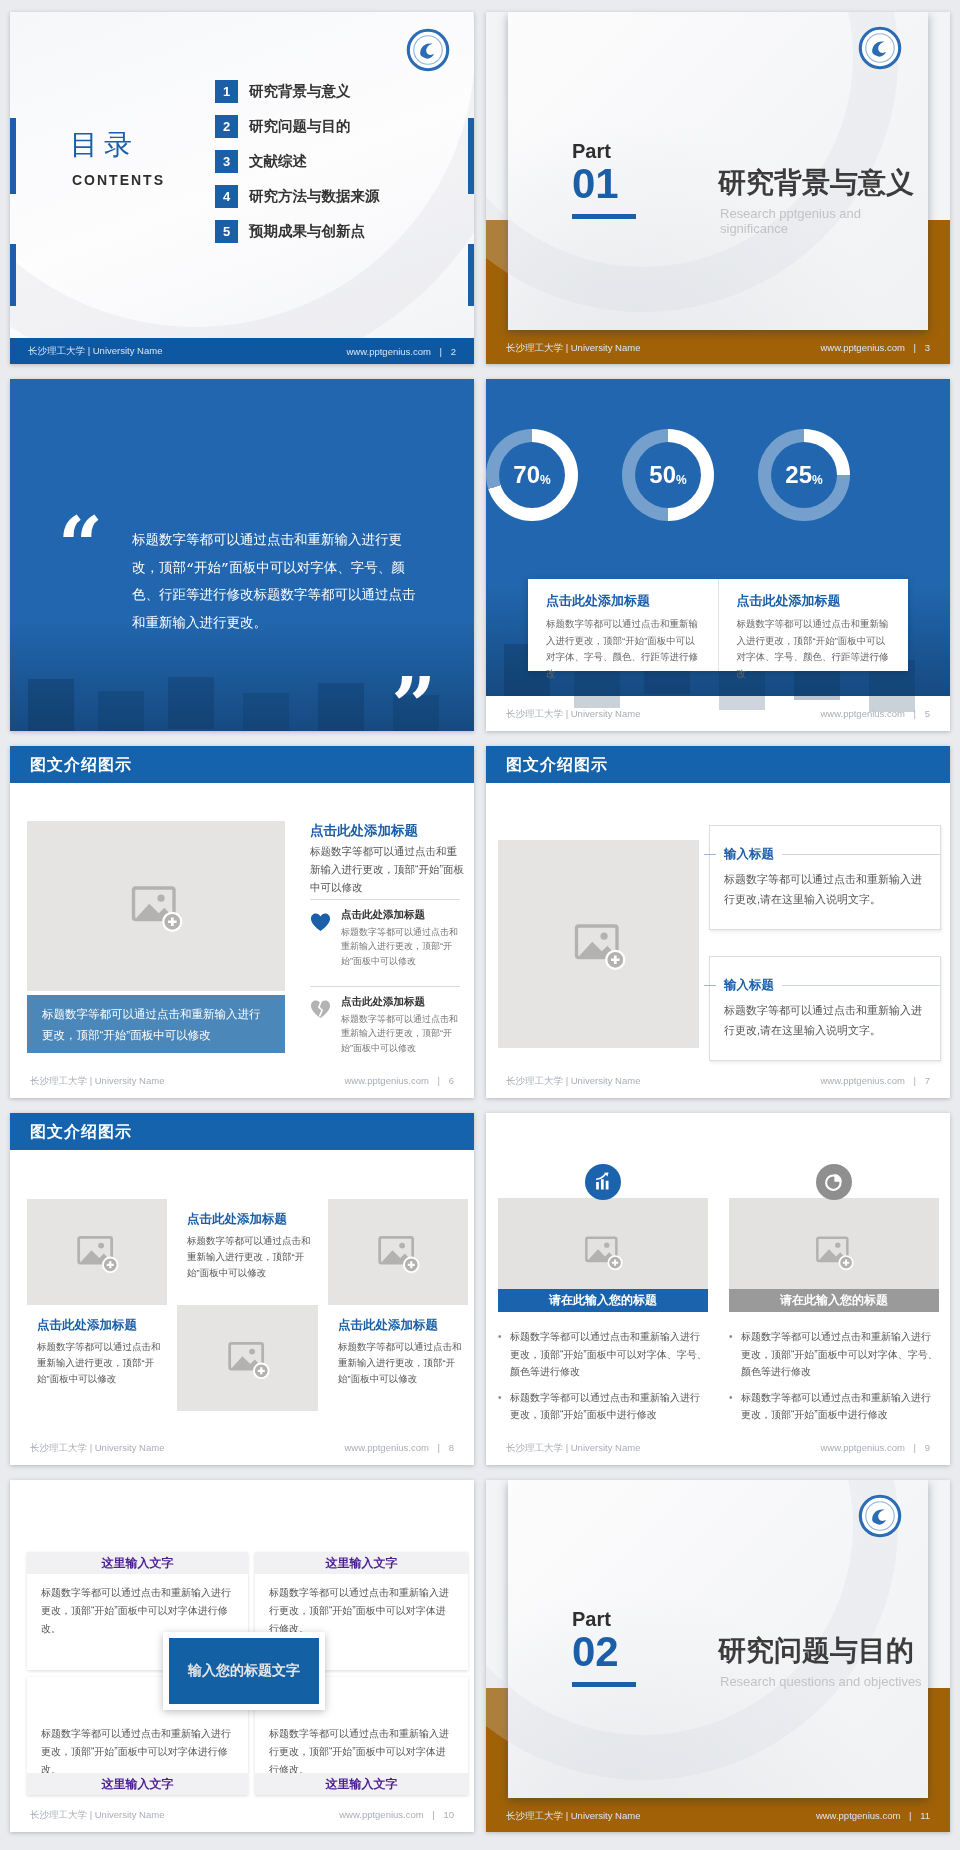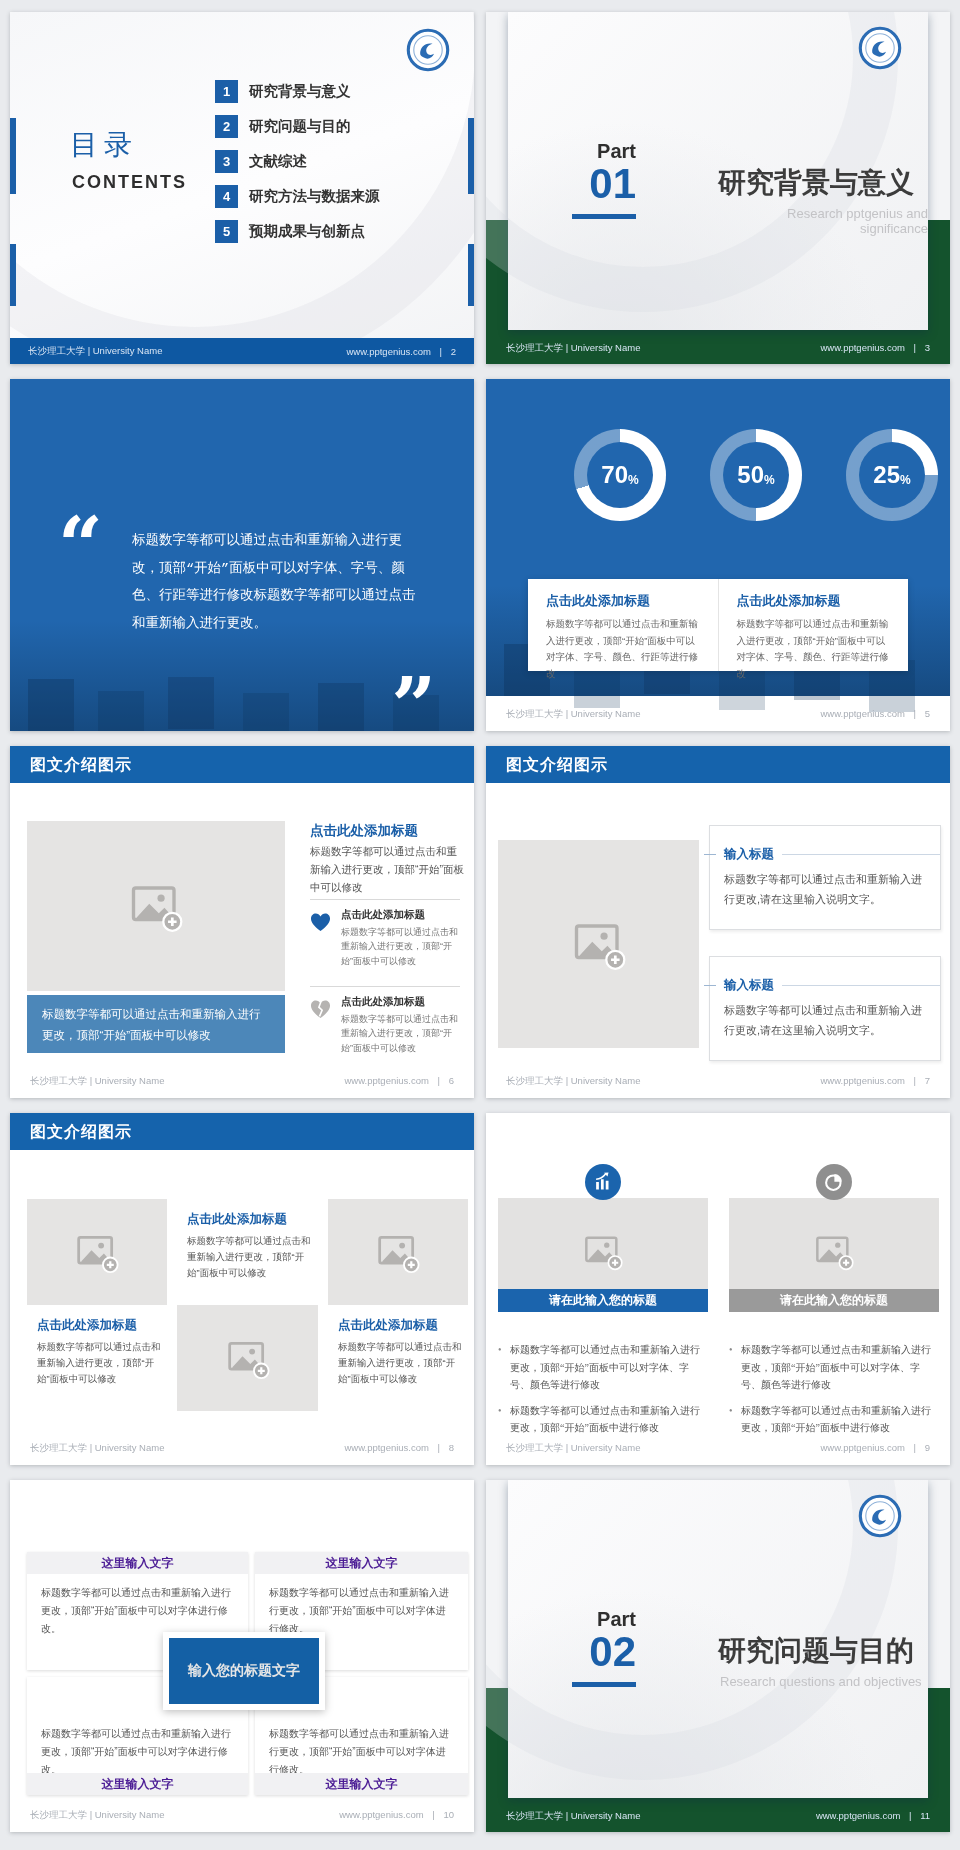--- a/index.html
+++ b/index.html
@@ -34,30 +34,30 @@
   .s-toc::before { content:''; position:absolute; width:560px; height:560px; border-radius:50%;
                    top:-300px; left:-150px; border:55px solid rgba(208,211,217,.22); }
   .s-toc::after  { content:''; position:absolute; width:760px; height:760px; border-radius:50%;
                    top:-380px; left:-210px; border:40px solid rgba(208,211,217,.15); }
   .s-toc .logo { top:16px; right:24px; }
   .ebar { position:absolute; width:6px; background:#1b5fa8; z-index:2; }
   .ebar.tl { left:0; top:106px; height:76px; }  .ebar.bl { left:0; top:232px; height:62px; }
   .ebar.tr { right:0; top:106px; height:76px; } .ebar.br { right:0; top:232px; height:62px; }
   .toc-title { position:absolute; left:60px; top:114px; font-size:28px; font-weight:400;
                letter-spacing:6px; color:#1b5fa8; z-index:2; }
-  .toc-sub { position:absolute; left:62px; top:160px; font-size:18px; font-weight:700;
+  .toc-sub { position:absolute; left:62px; top:160px; font-size:14px; font-weight:700;
              letter-spacing:2px; color:#2e2e2e; z-index:2; }
   .toc-list { position:absolute; left:205px; top:62px; list-style:none; z-index:2; }
   .toc-item { display:flex; align-items:center; height:35px; }
   .toc-num { width:23px; height:23px; background:#1b5fa8; color:#fff; font-size:13px; font-weight:700;
              display:flex; align-items:center; justify-content:center; }
   .toc-label { margin-left:11px; font-size:14.5px; font-weight:600; color:#333; }
 
   
-  .s-part { background:#14532d;text-align:right; }
+  .s-part { background:#a16207; }
   .part-top { position:absolute; top:0; left:0; right:0; height:208px; background:#f3f4f6; }
   .part-card { position:absolute; top:0; left:22px; right:22px; height:318px; z-index:1;
                background:radial-gradient(circle at 28% 118%, #e6e8eb 0%, rgba(230,232,235,0) 55%),
                           linear-gradient(135deg,#fcfcfd,#f0f1f3);
                box-shadow:0 3px 9px rgba(15,40,70,.35); }
   .part-card::before { content:''; position:absolute; width:420px; height:420px; border-radius:50%;
                top:-210px; left:-120px; border:45px solid rgba(213,216,222,.25); }
   .part-card .logo { top:14px; right:26px; }
   .part-block { position:absolute; left:64px; top:128px; }
   .part-word { font-size:20px; font-weight:700; color:#2f2f2f; }
@@ -69,21 +69,21 @@
   
   .s-quote .q { position:absolute; color:#fff; font-family:"DejaVu Serif",serif; font-weight:700;
                 font-size:78px; line-height:1; z-index:2; }
   .q.open  { left:48px; top:128px; }
   .q.close { right:38px; bottom:-14px; }
   .quote-text { position:absolute; left:122px; right:58px; top:148px; color:#fff;
                 font-size:13.5px; line-height:2.05; z-index:2;font-family:Liberation Mono, monospace; }
 
   
   .photo-area { position:absolute; top:0; left:0; right:0; height:317px; background:#2166ae; }
-  .rings { position:absolute; top:50px; left:0; right:12px; display:flex; justify-content:flex-end; gap:44px; z-index:2; }
+  .rings { position:absolute; top:50px; left:0; right:12px; display:flex; justify-content:flex-start; gap:44px; z-index:2; }
   .donut { width:92px; height:92px; border-radius:50%; position:relative; }
   .hole { position:absolute; inset:13px; border-radius:50%; background:#2166ae; display:flex;
           align-items:center; justify-content:center; color:#fff; }
   .pct-num { font-size:24px; font-weight:700; }
   .pct-unit { font-size:12px; font-weight:700; margin-top:9px; }
   .qcard { position:absolute; left:42px; right:42px; top:200px; height:92px; background:#fff;
            box-shadow:0 2px 6px rgba(10,35,65,.3); display:flex; z-index:2; }
   .qcol { flex:1; padding:13px 18px 0; }
   .qcol + .qcol { border-left:1px solid #e4e4e4; }
   .qcol h4 { font-size:13px; font-weight:700; color:#1b5fa8; margin-bottom:6px; }
@@ -128,21 +128,21 @@
   .cmp.colA { left:12px; } .cmp.colB { left:243px; }
   .cmp-circle { position:absolute; top:-16px; left:50%; transform:translateX(-50%); width:36px; height:36px;
                 border-radius:50%; display:flex; align-items:center; justify-content:center; z-index:2; }
   .cmp-circle.blue { background:#1b64ad; } .cmp-circle.gray { background:#8f8f8f; }
   .cmp-circle svg { width:22px; height:22px; }
   .cmp-imgbox { margin-top:18px; height:91px; background:#e3e2e1; display:flex; align-items:center;
                 justify-content:center; }
   .cmp-imgbox .ph-icon { width:40px; height:40px; margin-top:14px; }
   .cmp-bar { height:23px; line-height:23px; text-align:center; color:#fff; font-weight:700; font-size:12px; }
   .cmp-bar.blue { background:#1b64ad; } .cmp-bar.gray { background:#9a9a9a; }
-  .cmp ul { margin-top:29px; list-style:none;font-family:Liberation Serif, serif; }
+  .cmp ul { margin-top:16px; list-style:none; }
   .cmp li { position:relative; padding-left:12px; font-size:10px; color:#555; line-height:1.75; margin-bottom:8px; }
   .cmp li::before { content:'•'; position:absolute; left:0; top:0; color:#8a8a8a; }
 
   
   .fp-card { position:absolute; background:#fff; box-shadow:0 1px 3px rgba(0,0,0,.14); height:118px; }
   .fp1 { left:17px; top:72px; width:221px; } .fp2 { left:245px; top:72px; width:213px; }
   .fp3 { left:17px; top:197px; width:221px; } .fp4 { left:245px; top:197px; width:213px; }
   .fp-strip { height:22px; line-height:22px; background:#f1f1f3; text-align:center; font-size:12px;
               font-weight:700; color:#4c1d95; }
   .fp-card p { padding:10px 14px 0; font-size:10px; color:#555; line-height:1.8; }

